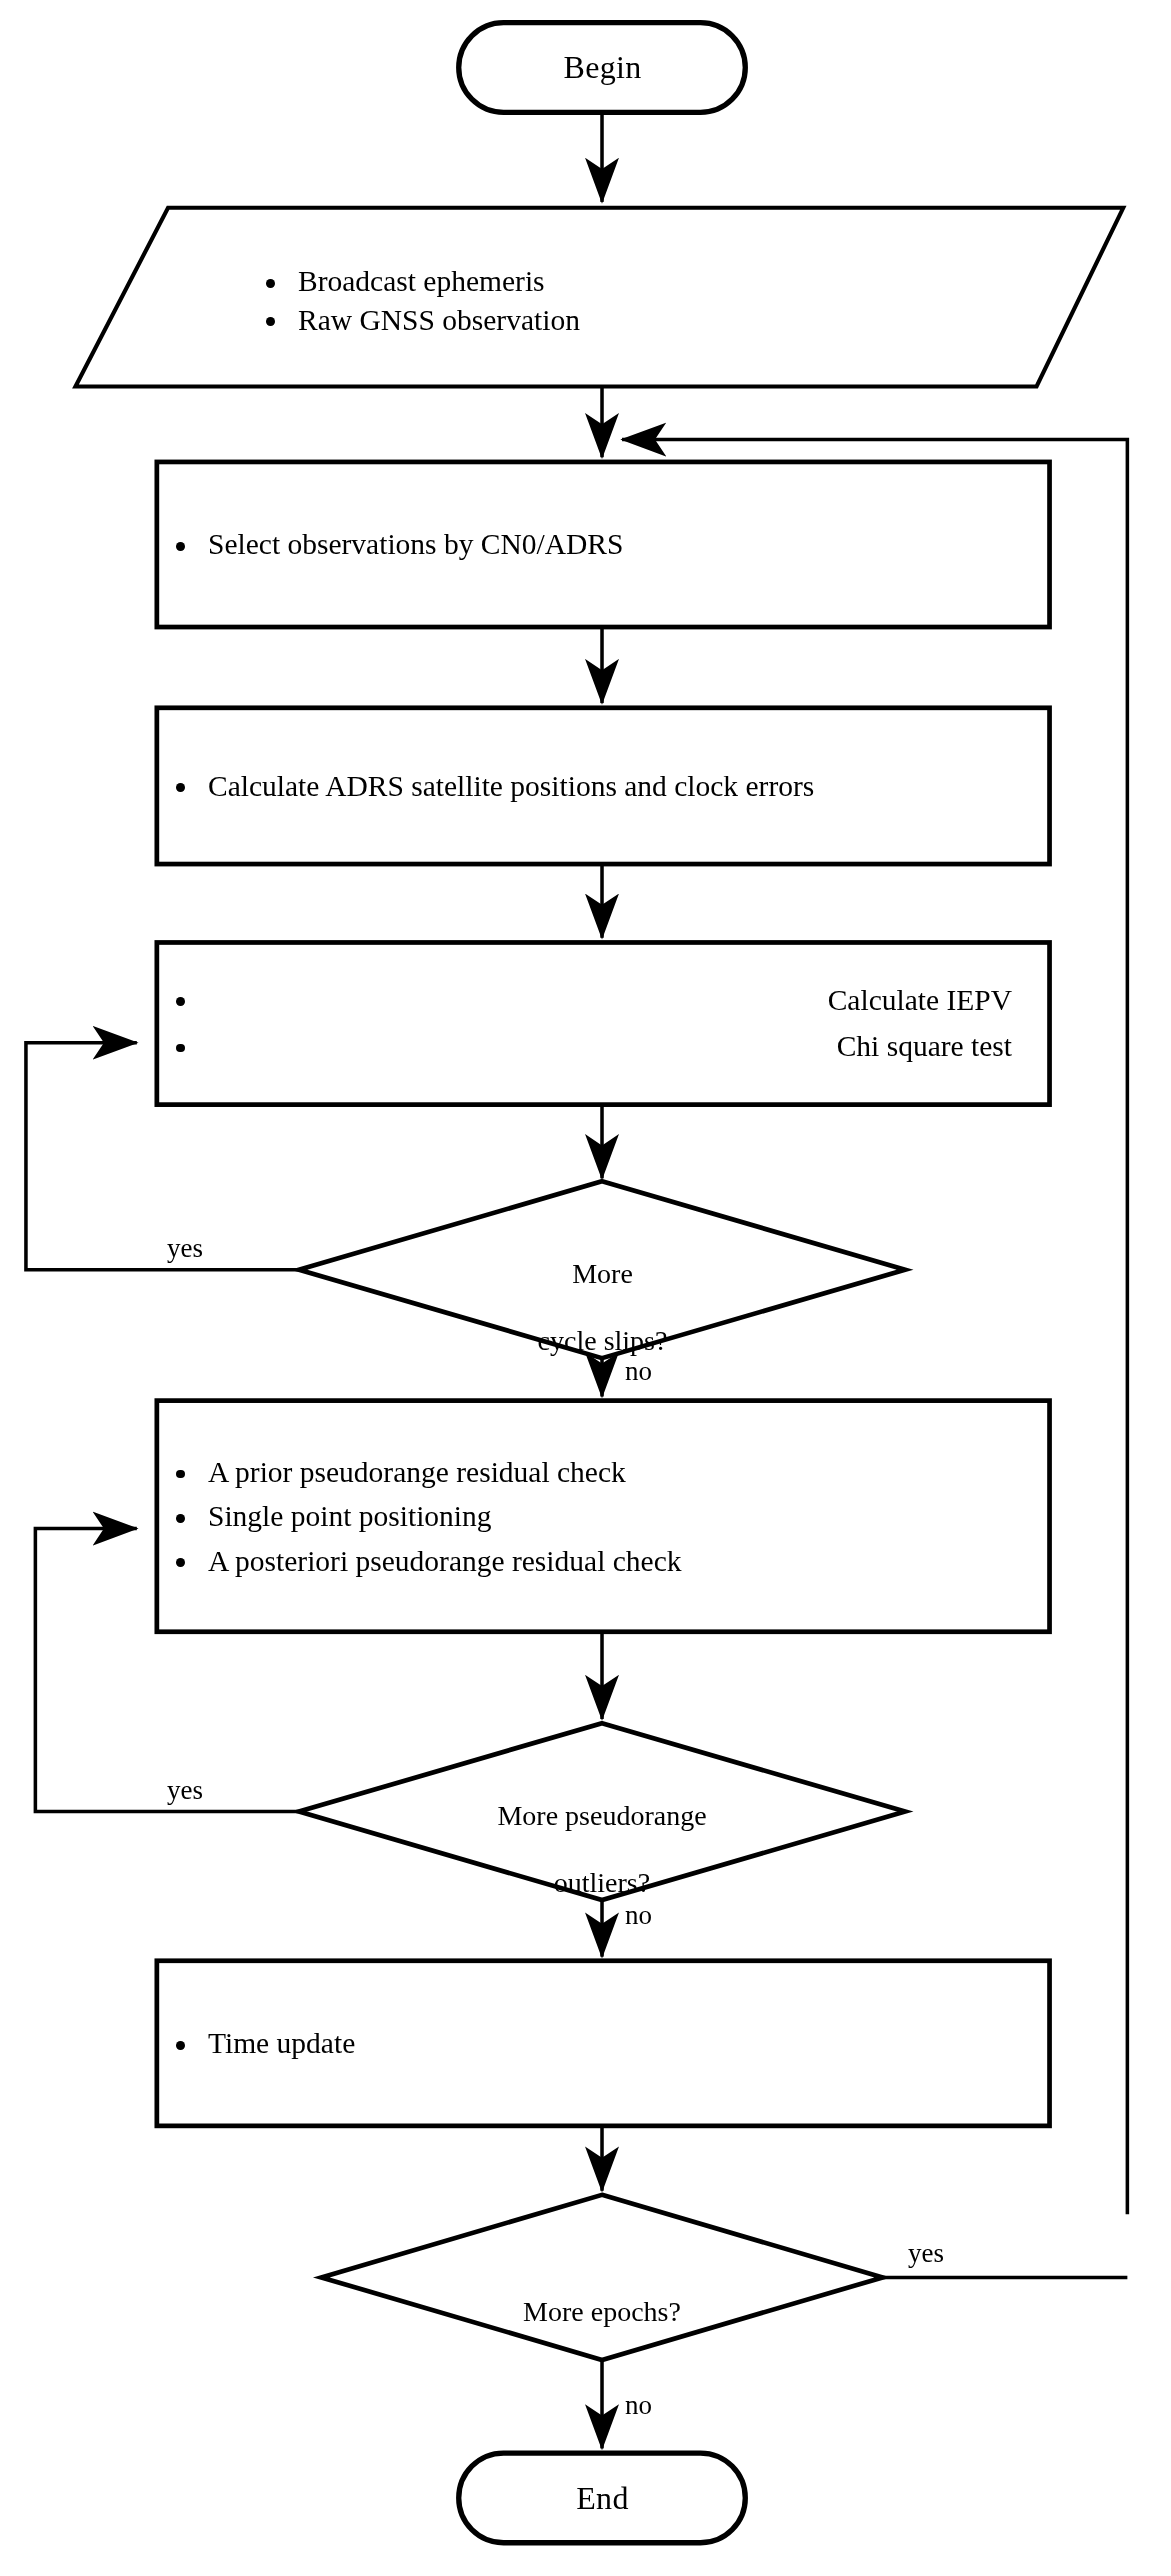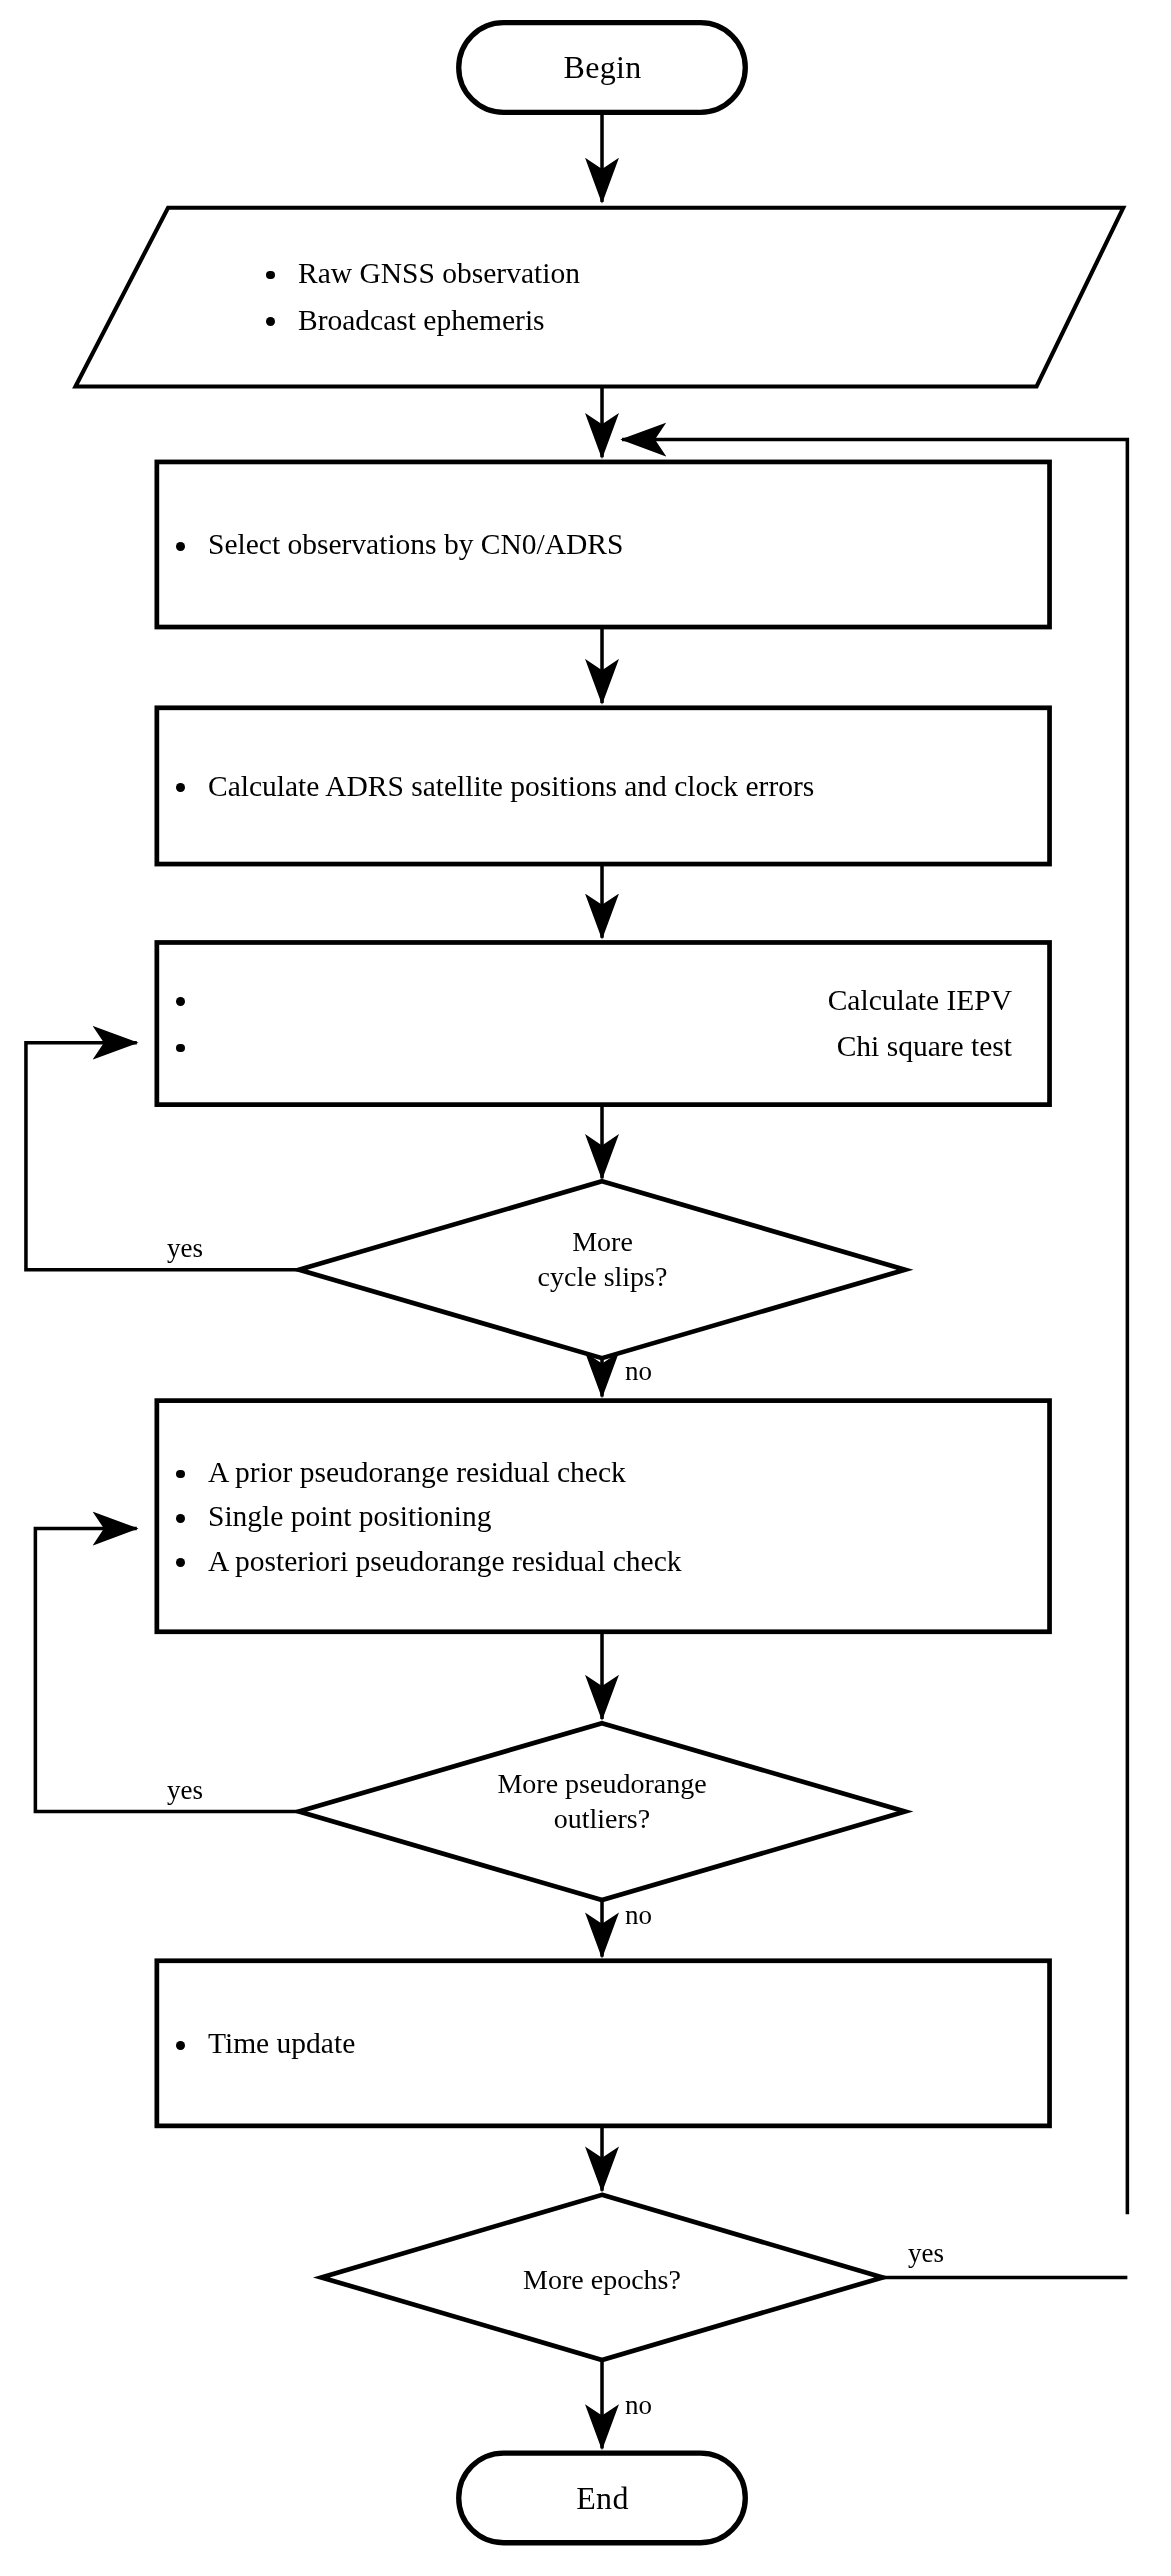--- a/index.html
+++ b/index.html
@@ -2,21 +2,21 @@
 <html style="font-size:9.4px"><head>
 <meta charset="utf-8">
 <style>
   html,body{margin:0;padding:0;background:#ffffff;}
   body{font-family:"Liberation Serif","DejaVu Serif",serif;}
   #canvas{position:relative;width:1171px;height:2576px;background:#ffffff;overflow:hidden;}
   #flow{position:absolute;left:0;top:0;width:1171px;height:2576px;}
   .lbl{position:absolute;color:#000;font-family:"Liberation Serif","DejaVu Serif",serif;}
   .term-label{font-weight:normal;font-size:32px;letter-spacing:0.3px;}
   .node-text{font-size:29.5px;line-height:1.30;}
-  .diamond-text{font-size:28px;line-height:1.26;text-align:center;}
+  .diamond-text{font-size:28px;line-height:1.26;text-align:center;margin-top:32px;}
   .branch-label{font-size:27px;}
   .bul{position:relative;padding-left:39px;}
   .bul::before{content:"";position:absolute;left:7px;top:0.56em;width:8.8px;height:8.8px;border-radius:50%;background:#000;}
   .ctr{display:flex;align-items:center;justify-content:center;height:100%;width:100%;}
   .vcent{position:absolute;display:flex;flex-direction:column;justify-content:center;}
 </style>
 </head>
 <body>
 
 <div id="canvas">
@@ -77,22 +77,22 @@
     </g>
   </svg>
 
   <div class="lbl" style="left:459px;top:22.4px;width:287px;height:90px;">
     <div class="ctr">
         <span class="term-label">Begin</span>
       </div>
   </div>
 
   <div class="lbl vcent" style="left:259px;top:219px;width:708px;height:155px;">
+    <div class="node-text bul" style="margin-top:8.3px;">Broadcast ephemeris</div>
     <div class="node-text bul">Raw GNSS observation</div>
-    <div class="node-text bul" style="margin-top:8.3px;">Broadcast ephemeris</div>
   </div>
 
   <div class="lbl vcent" style="left:169px;top:468px;width:843px;height:153px;">
     <div class="node-text bul">Select observations by CN0/ADRS</div>
   </div>
 
   <div class="lbl vcent" style="left:169px;top:714px;width:873px;height:144px;">
     <div class="node-text bul">Calculate ADRS satellite positions and clock errors</div>
   </div>
 

